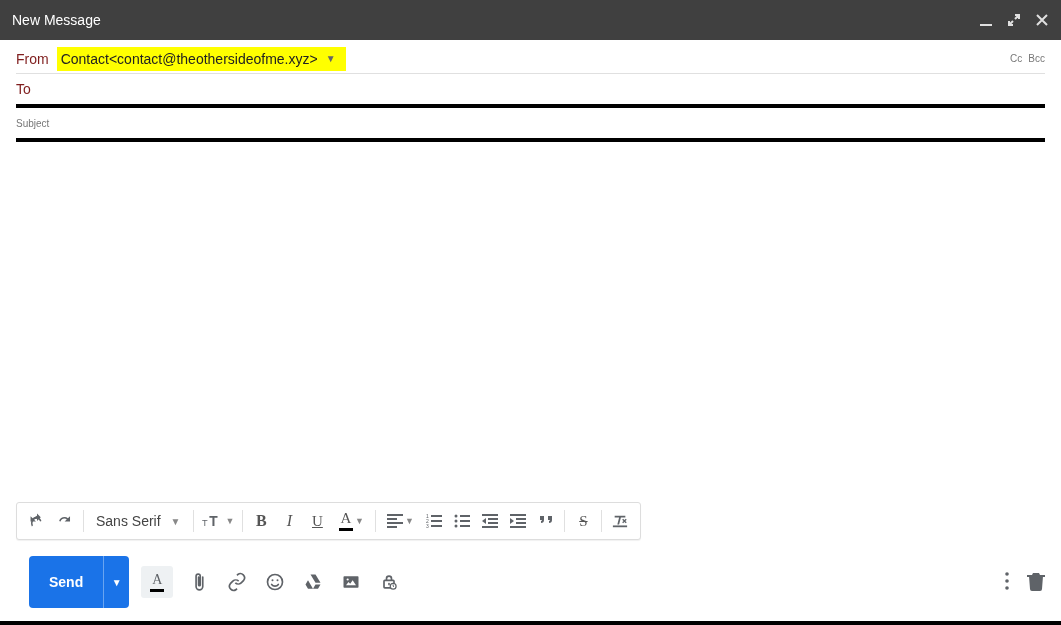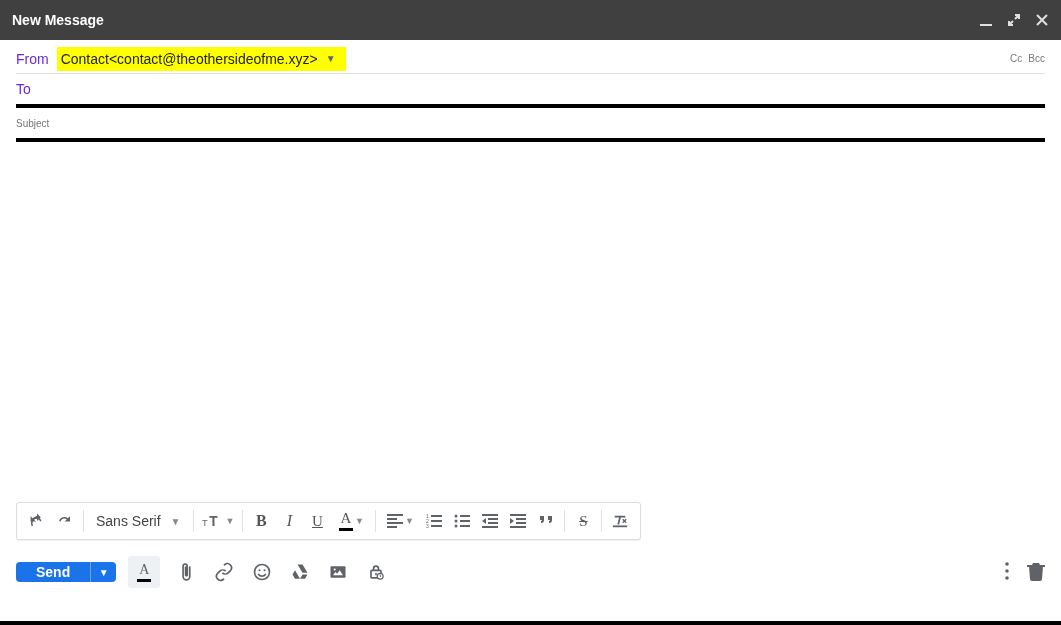--- a/index.html
+++ b/index.html
@@ -12,39 +12,39 @@
     overflow: hidden;
     position: relative;
   }
   .titlebar {
     background: #404040;
     color: #fff;
     height: 40px;
     display: flex;
     align-items: center;
     padding: 0 12px;
-    font-weight: bold;
+    font-weight: normal;
     font-size: 14px;
   }
   .titlebar-spacer { flex: 1; }
   .titlebar-actions { display: flex; align-items: center; gap: 14px; }
   .titlebar-actions .tb-btn { cursor: pointer; color: #e0e0e0; display:flex; align-items:center; }
   .titlebar-actions .tb-btn svg { display:block; }
 
   .fields { padding: 0 16px; }
   .row {
     display: flex;
     align-items: center;
     min-height: 34px;
     border-bottom: 4px solid #000000;
     color: #777;
     font-size: 14px;
   }
   .row.first { border-bottom: 1px solid #e0e0e0; padding-top:4px; }
-  .row-label { color: #6d28d9; margin-right: 8px; text-align: right; }
+  .row-label { color: #7f1d1d; margin-right: 8px; text-align: right; }
   .from-value {
     background: #ffff00;
     color: #222;
     padding: 2px 10px 2px 4px;
     display: inline-flex;
     align-items: center;
     height: 24px;
     font-size: 14px;
   }
   .from-value .tri {
@@ -108,21 +108,22 @@
   .small-tri { font-size:9px; color:#888; margin-left:2px; }
 
   .bottom-bar {
     display:flex;
     align-items:center;
     padding: 16px;
     gap: 12px;
   }
   .send-group {
     display:flex;
-    height: 20px;
+    height: 52px;
+    margin-left: 13px;
   }
   .send-btn {
     background:#1a73e8;
     color:#fff;
     border:none;
     font-weight:bold;
     font-size:14px;
     padding: 0 20px;
     border-radius: 4px 0 0 4px;
     cursor:pointer;

